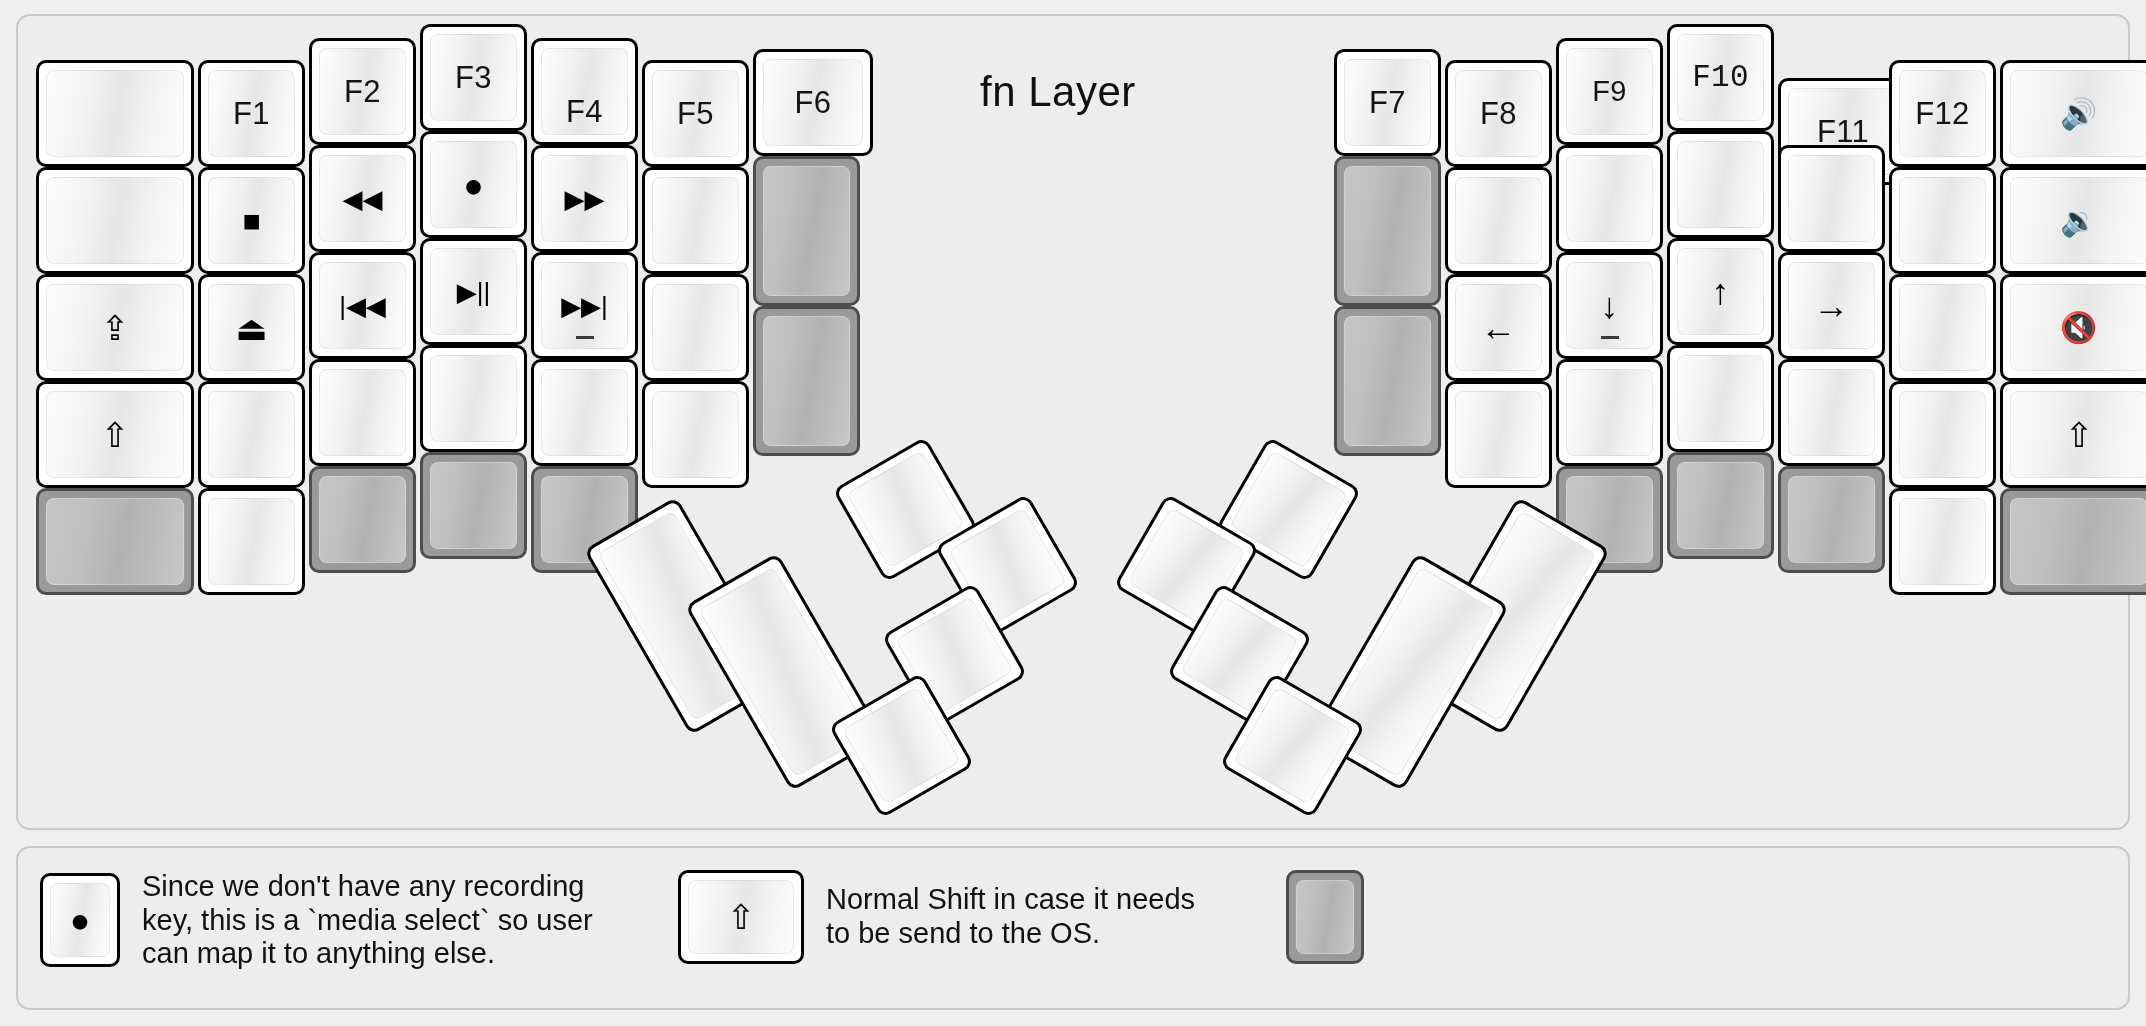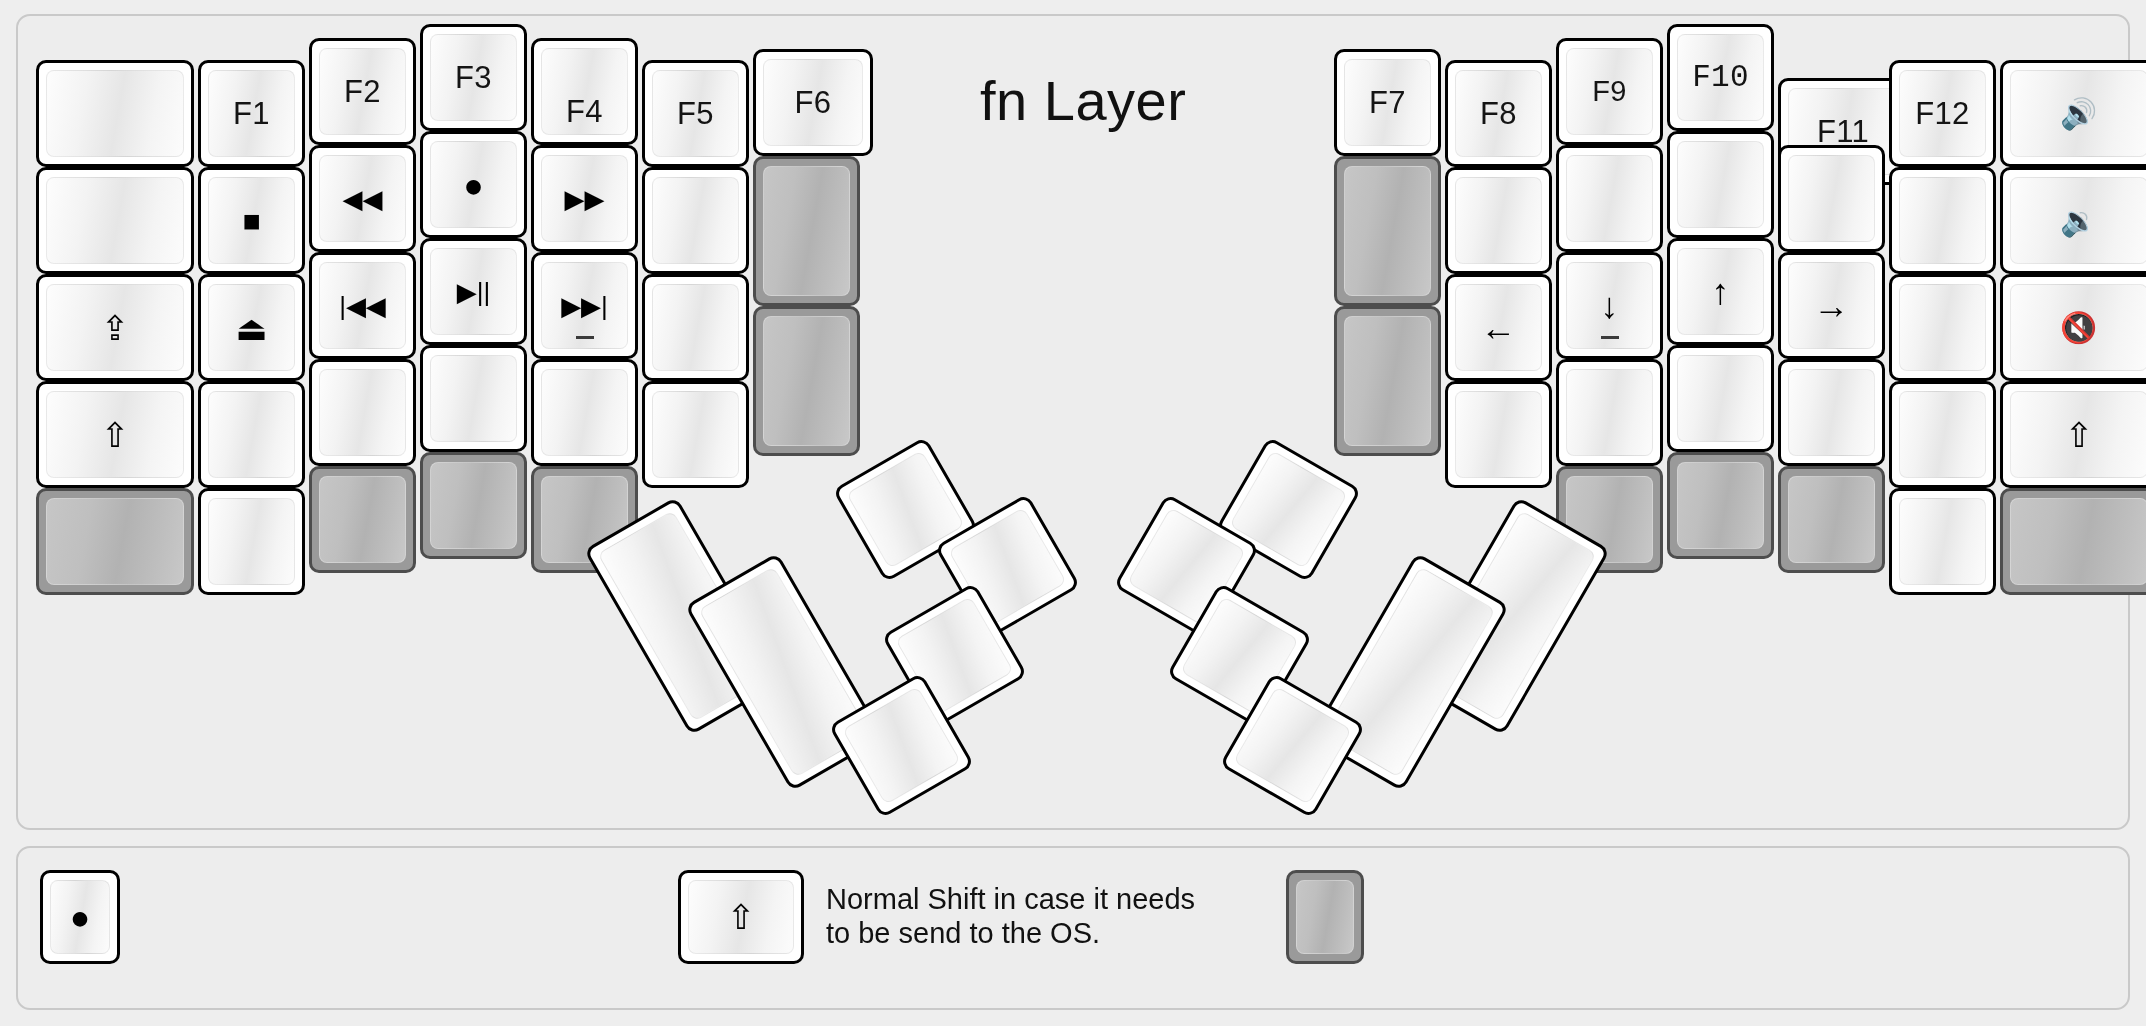--- a/index.html
+++ b/index.html
@@ -69,21 +69,21 @@
     background:#3a3a3a;
   }
 
   
   .rot{transform-origin:center center;}
 
   
   #title{
     position:absolute;
     left:962px;top:52px;
-    font-size:56px;
+    font-size:42px;
     color:#111;
     letter-spacing:0.5px;
   }
 
   
   .legend{
     position:absolute;
     display:flex;align-items:center;
   }
   .legend .lkey{
@@ -414,20 +414,23 @@
   <div class="panel" id="footer">
 
     <div class="legend" id="legend1">
       <div class="lkey">
         <div class="key" style="left:0;top:0;width:80px;height:94px;">
           <div class="top">
               <span class="glyph" style="font-size:34px;">●</span>
             </div>
         </div>
       </div>
+      <div class="ltext">Since we don't have any recording
+key, this is a `media select` so user
+can map it to anything else.</div>
     </div>
 
     <div class="legend" id="legend2">
       <div class="lkey">
         <div class="key" style="left:0;top:0;width:126px;height:94px;">
           <div class="top">
               <span class="glyph" style="font-size:34px;">⇧</span>
             </div>
         </div>
       </div>

